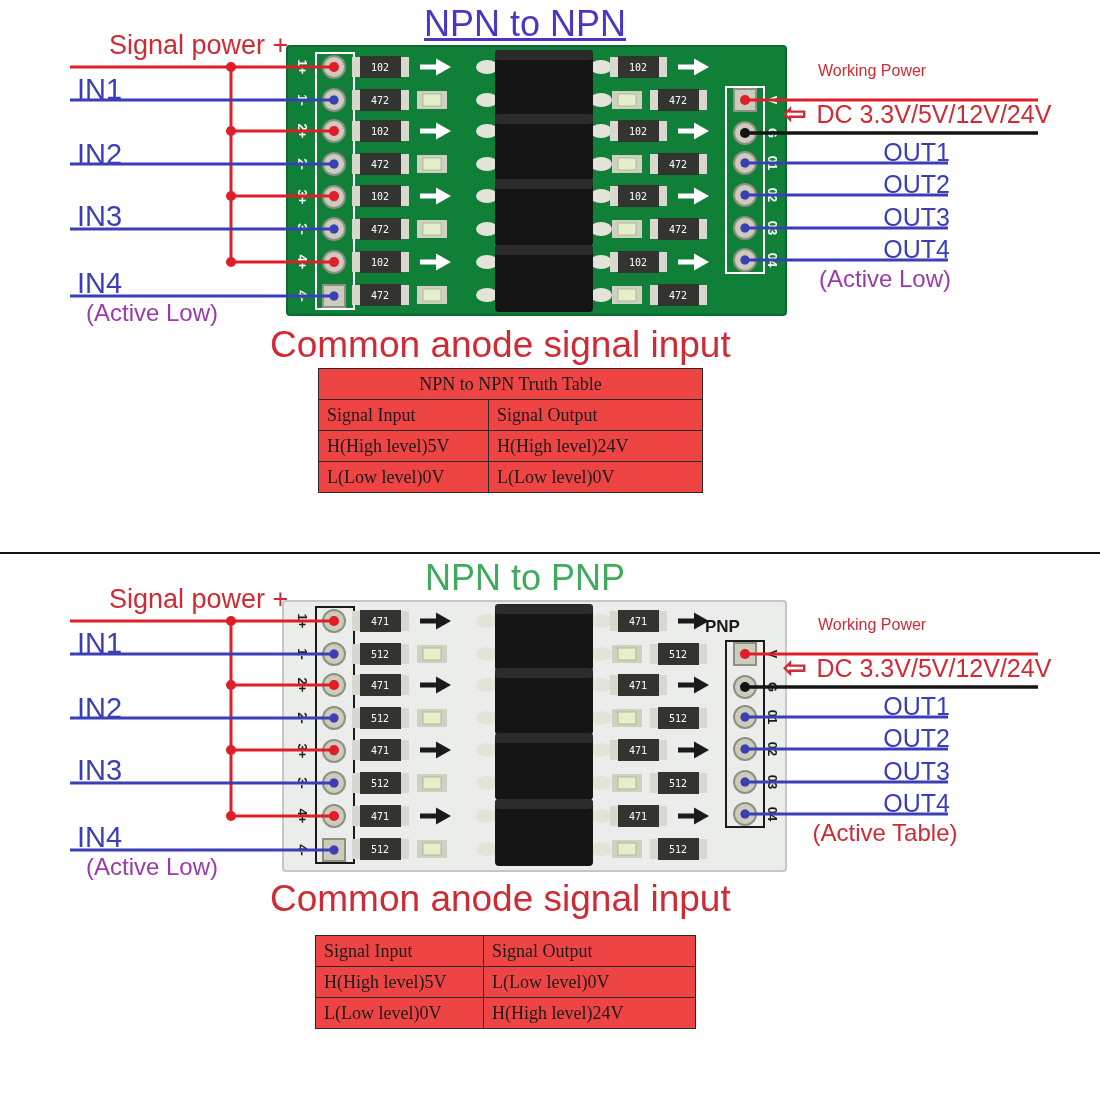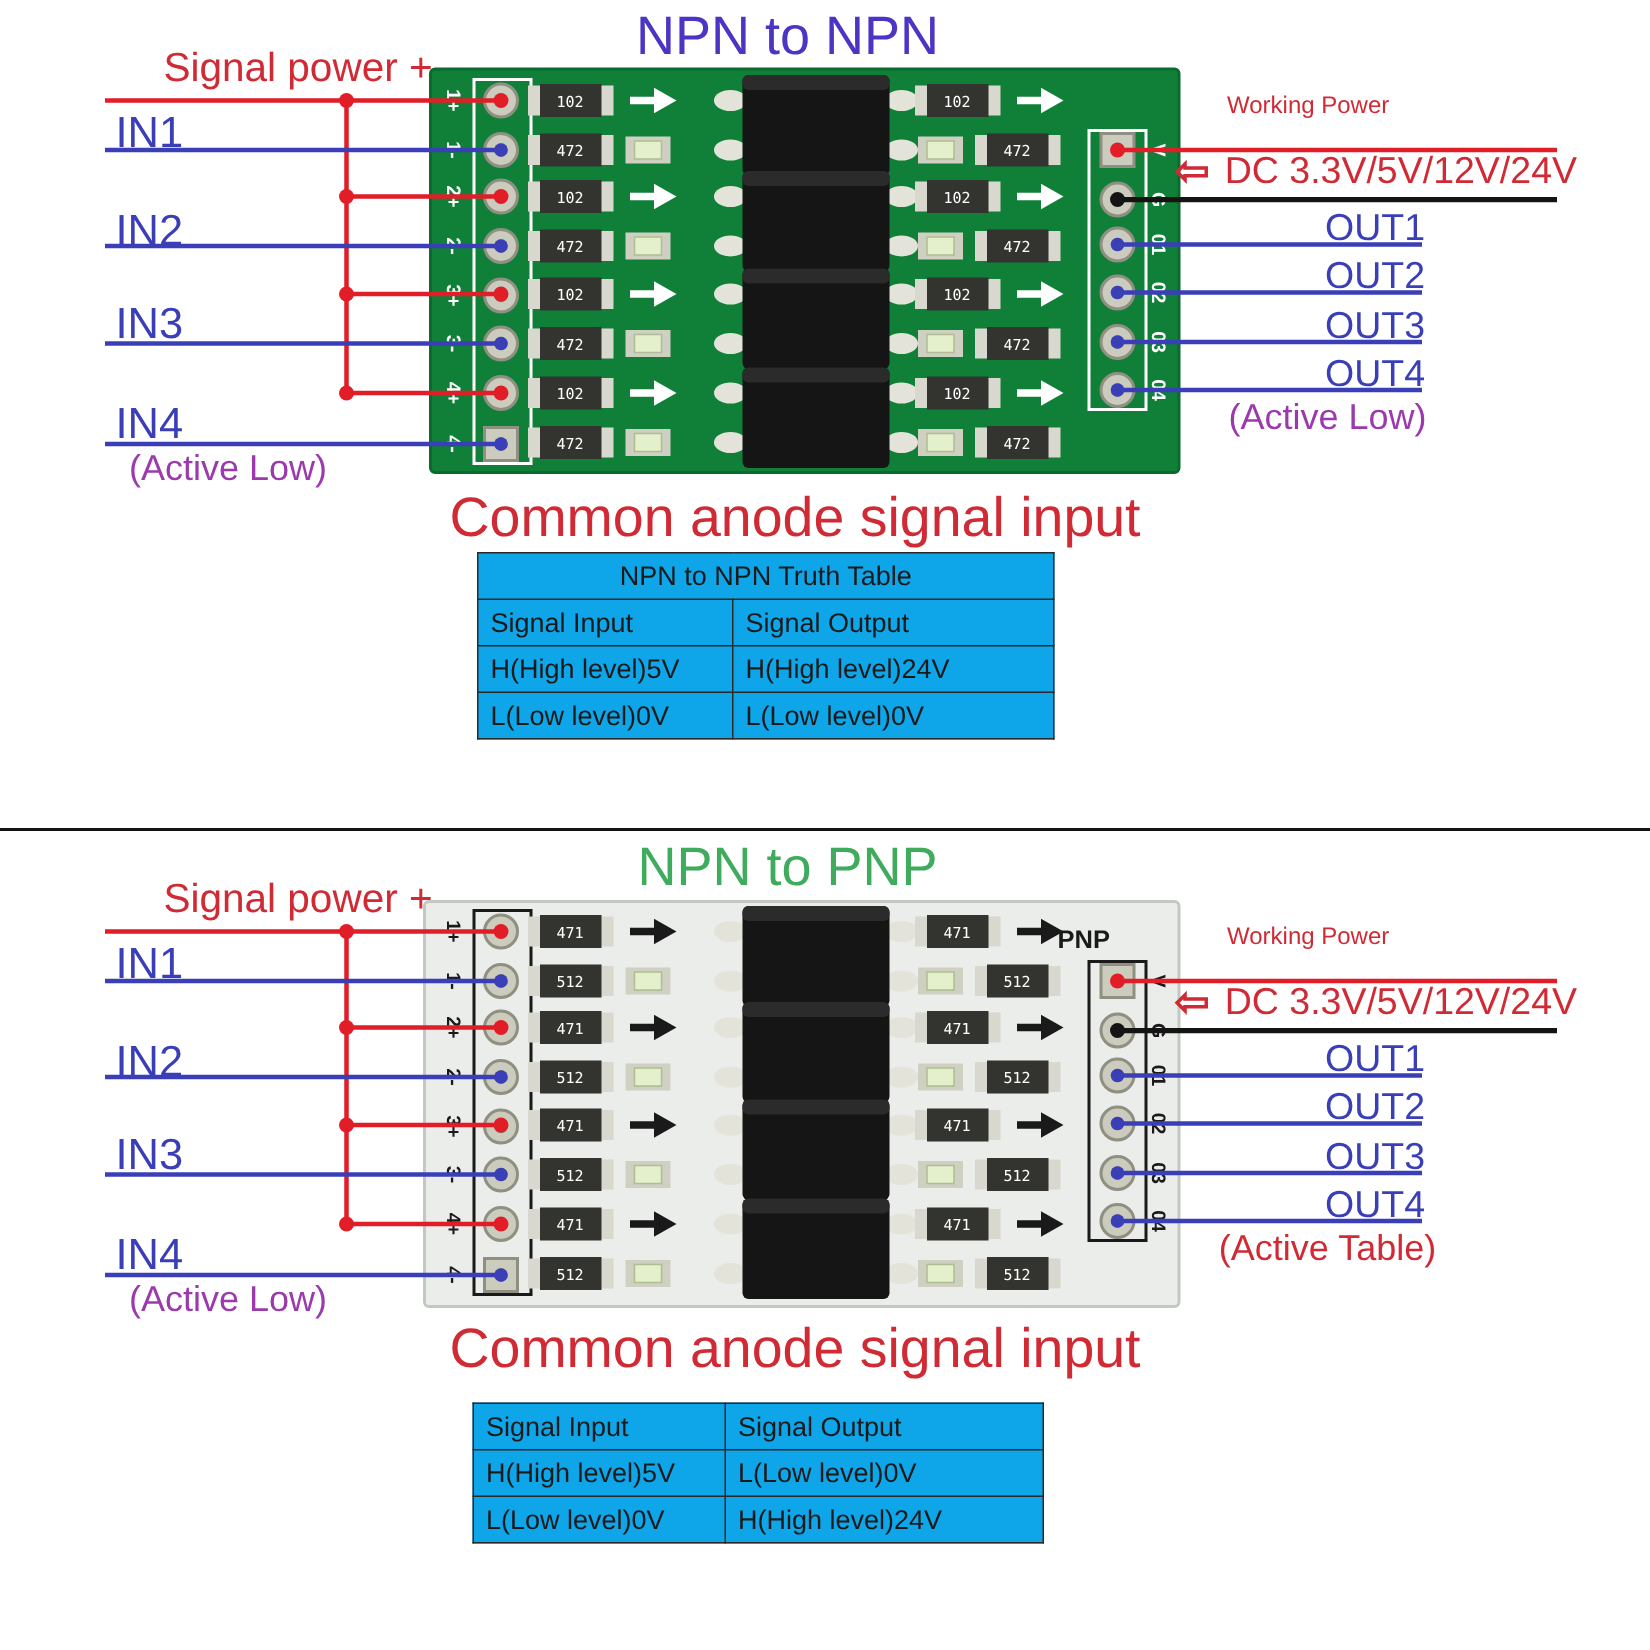--- a/index.html
+++ b/index.html
@@ -2,36 +2,36 @@
 <html><head>
 <meta charset="utf-8">
 <style>
   html,body{margin:0;padding:0;background:#fff;}
   .page{position:relative;width:1100px;height:1100px;background:#ffffff;overflow:hidden;
         font-family:"Liberation Sans",sans-serif;}
   .panel{position:absolute;left:0;width:1100px;height:547px;}
   .panel svg{position:absolute;left:0;top:0;}
   .lbl{position:absolute;white-space:nowrap;line-height:1.05;}
   .sec-title{left:280px;top:5px;width:490px;text-align:center;font-size:36px;font-weight:500;}
-  .title-violet{color:#4b35c5;}
+  .title-violet{color:#4b35c5;text-decoration:underline;}
   .title-green{color:#3fab5c;}
   .red{color:#d02a35;}
   .blue{color:#3a3fb8;}
   .purple{color:#9b3aad;}
   .signal-power{left:77px;top:31px;font-size:27px;margin-left:32px;}
   .in-label{left:77px;font-size:29px;}
   .active-in{left:86px;top:300px;font-size:24px;}
   .working-power{left:818px;top:63px;font-size:16px;}
   .dc-row{left:783px;top:100px;font-size:25px;display:flex;gap:10px;align-items:center;}
   .dc-row .arr{font-size:28px;font-weight:700;line-height:1;}
   .out-label{left:790px;width:160px;text-align:right;font-size:25px;}
   .active-out{left:796px;top:266px;width:178px;text-align:center;font-size:24px;}
-  .caption{left:270px;top:326px;width:520px;text-align:center;font-size:37px;font-weight:500;color:#d02a35;}
-  .truth{position:absolute;border-collapse:collapse;background:#0ea5e9;
-         font-size:18px;color:#1a1a1a;table-layout:fixed;}
+  .caption{left:270px;top:326px;width:520px;text-align:left;font-size:37px;font-weight:500;color:#d02a35;}
+  .truth{position:absolute;border-collapse:collapse;background:#ef4444;
+         font-size:18px;color:#1a1a1a;table-layout:fixed;font-family:Liberation Serif, serif;}
   .truth td,.truth th{border:1.6px solid #2a2a2a;font-weight:400;text-align:left;
          padding:3px 8px;height:24px;overflow:hidden;}
   .truth .tt-title{text-align:center;}
   .divider{position:absolute;left:0;top:552px;width:1100px;height:2px;background:#141414;}
   text.pin{font-size:13px;font-weight:700;font-family:"Liberation Sans",sans-serif;}
   text.val{font-size:10px;fill:#ffffff;text-anchor:middle;font-family:"DejaVu Sans Mono",monospace;}
   text.mark{font-size:17px;font-weight:700;font-family:"Liberation Sans",sans-serif;}
 </style>
 </head>
 <body>

